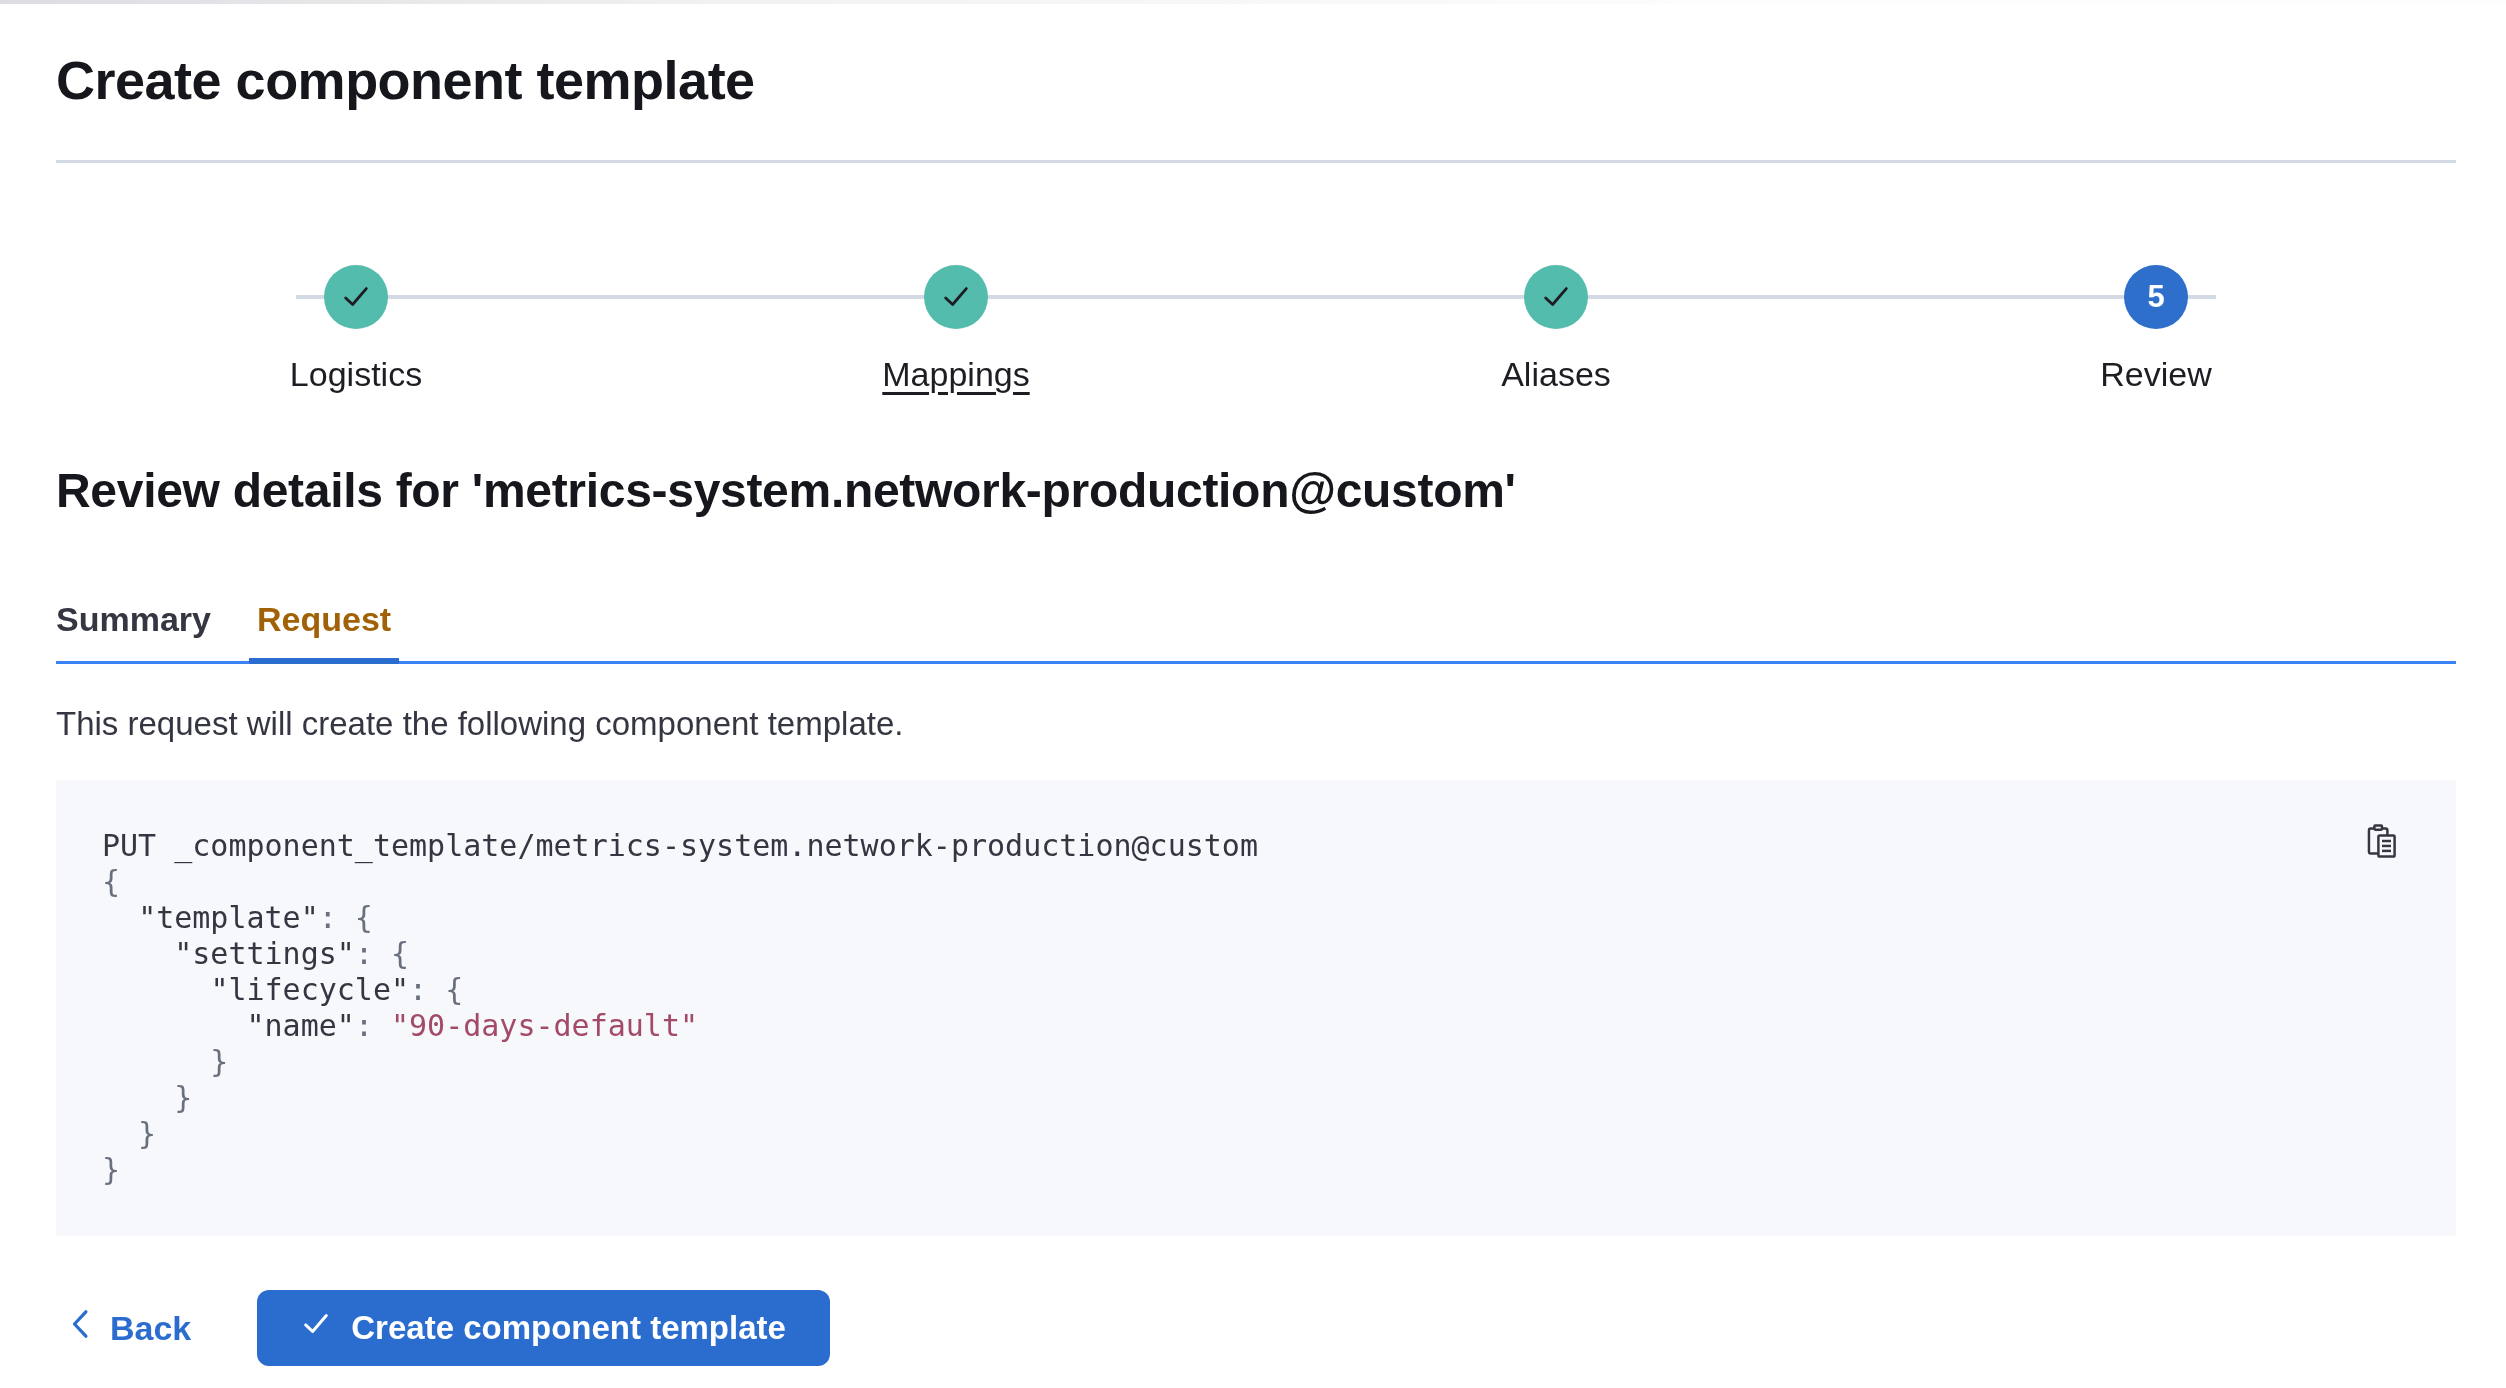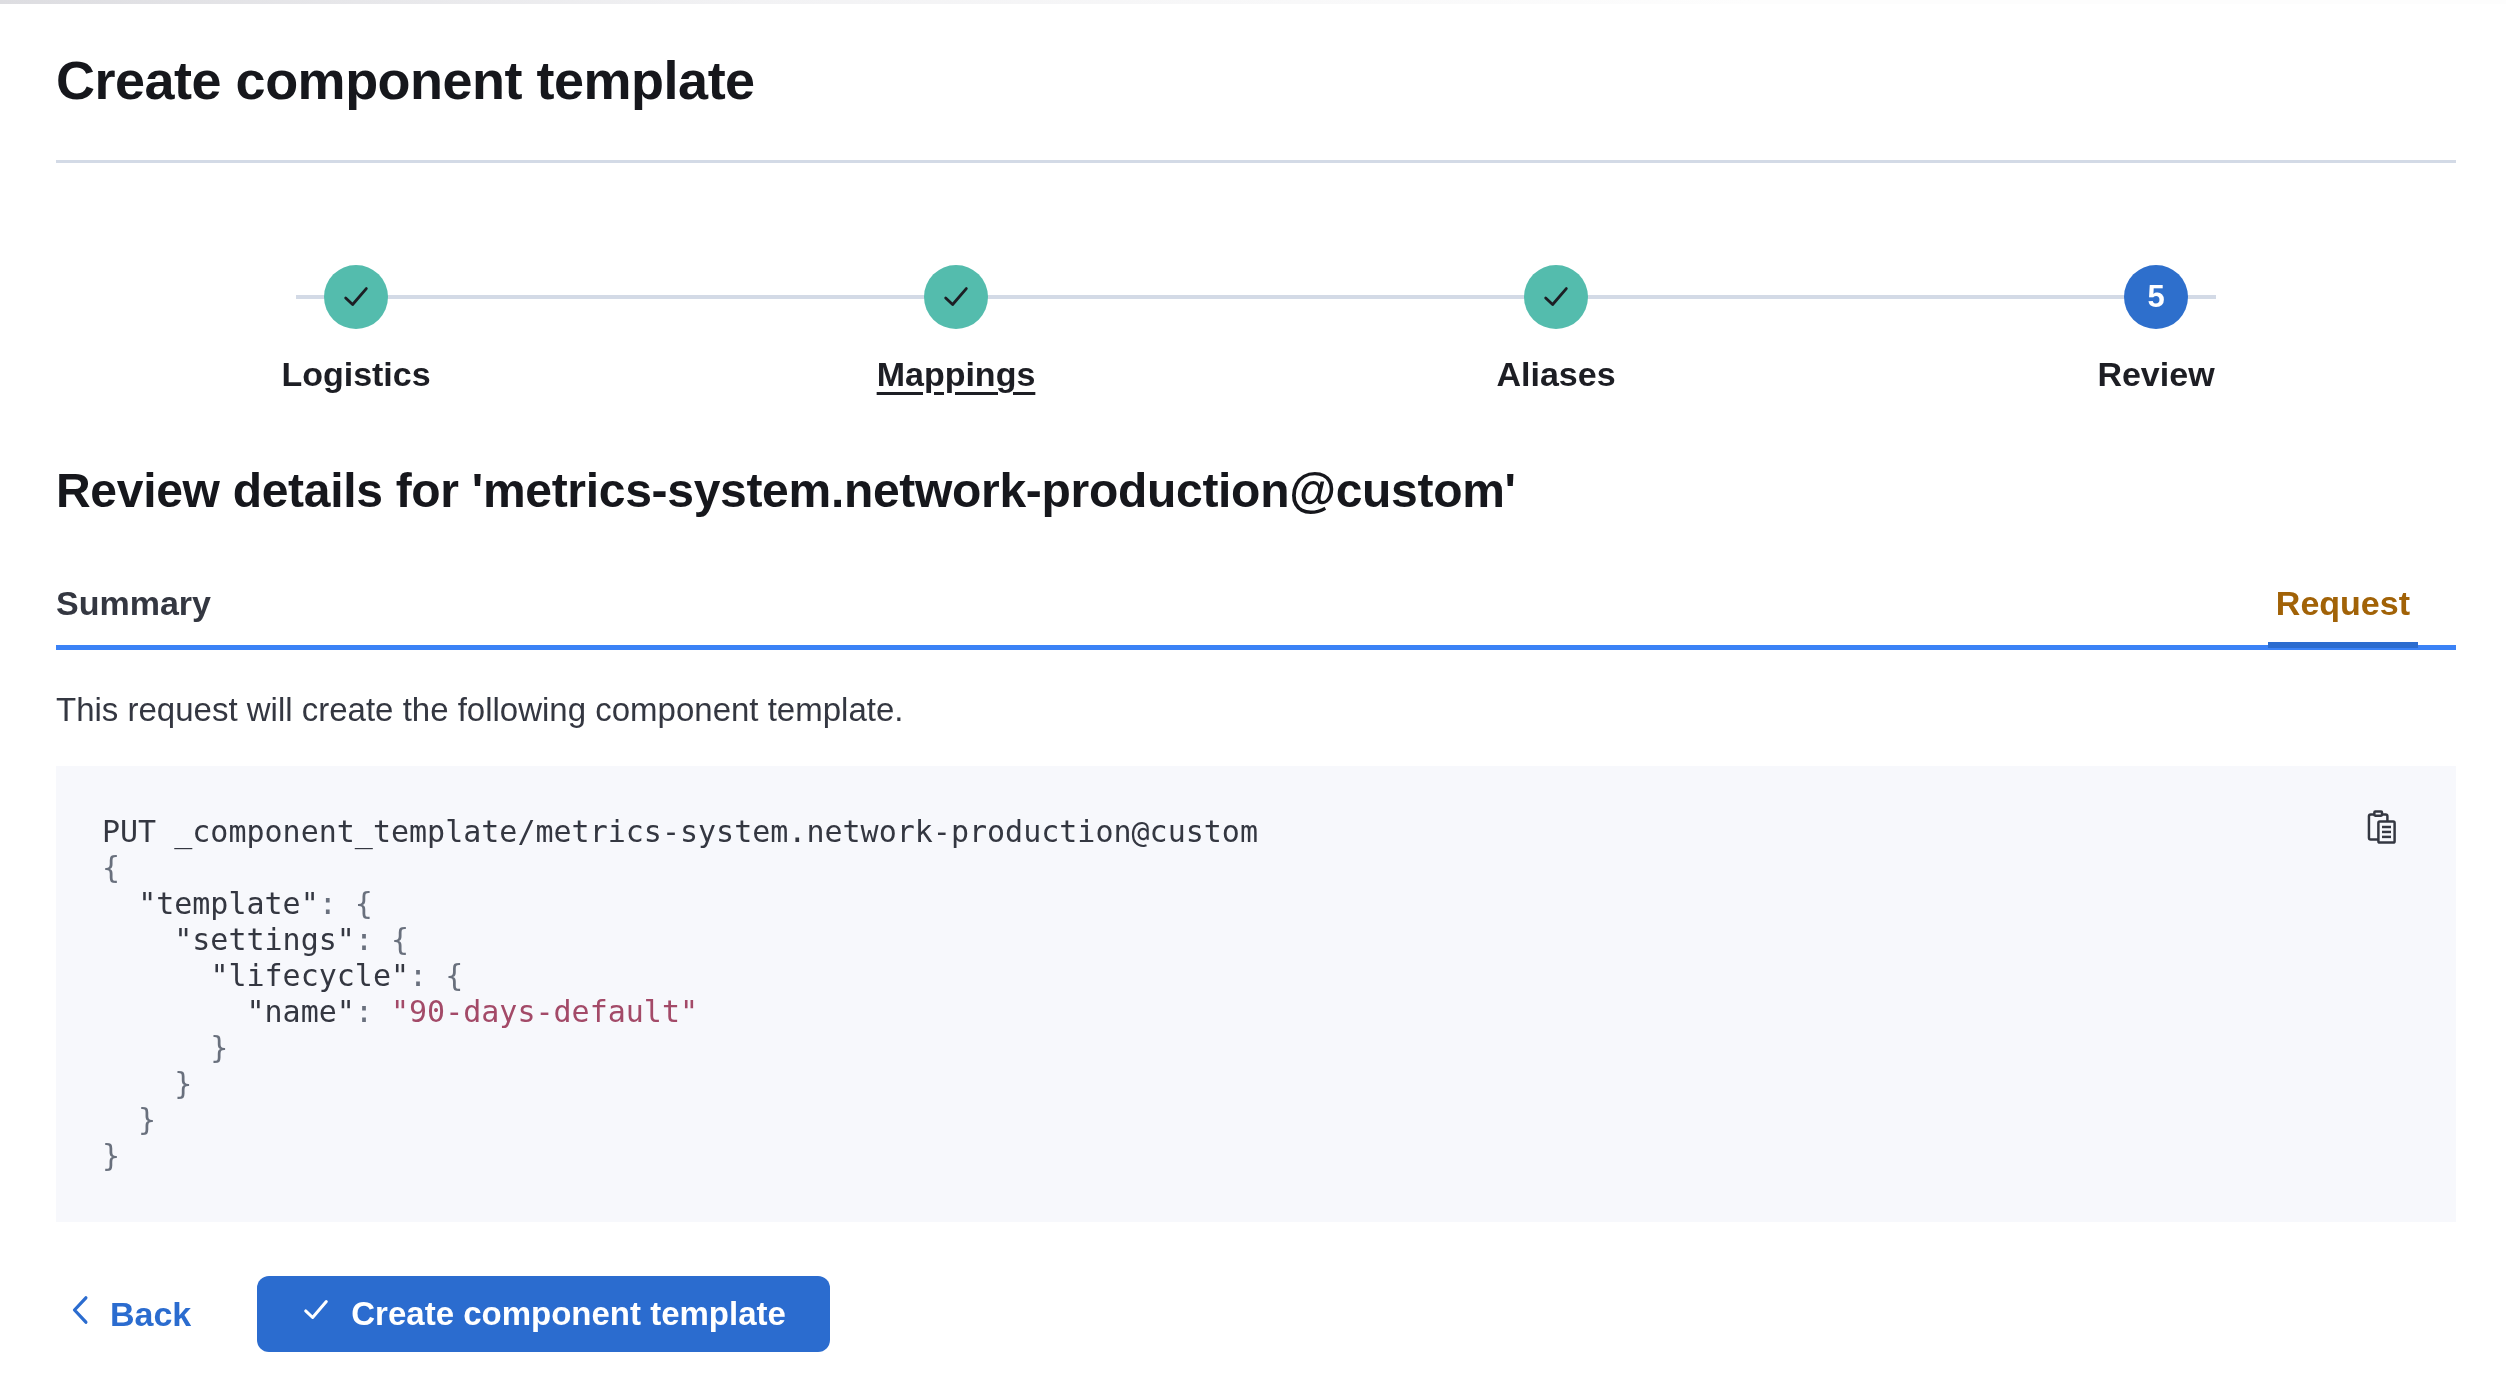--- a/index.html
+++ b/index.html
@@ -15,27 +15,27 @@
   .title-divider { margin-top: 48px; border: none; border-top: 3px solid #d3dae6; }
 
   
   .steps { position: relative; margin-top: 102px; display: flex; }
   .steps .connector { position: absolute; top: 30px; left: 10%; right: 10%; height: 4px; background: #d3dae6; }
   .step { position: relative; flex: 1 1 0; display: flex; flex-direction: column; align-items: center; cursor: pointer; }
   .step-circle { width: 64px; height: 64px; border-radius: 50%; display: flex; align-items: center; justify-content: center; z-index: 1; }
   .step-circle.complete { background: #54bcad; }
   .step-circle.current { background: #2e6fcc; color: #ffffff; font-size: 31px; font-weight: 600; }
   .step-circle svg { width: 30px; height: 30px; }
-  .step-label { margin-top: 26px; font-size: 34px; font-weight: 700; color: #1d1e24; }
+  .step-label { margin-top: 26px; font-size: 34px; font-weight: 400; color: #1d1e24; }
   .step-label.underlined { text-decoration: underline; text-decoration-thickness: 3px; text-underline-offset: 6px; }
 
   
   .review-heading { margin-top: 68px; font-size: 48px; line-height: 58px; font-weight: 700; color: #16171c; letter-spacing: -0.3px; }
 
-  .tabs { margin-top: 64px; display: flex; border-bottom: 5px solid #3b82f6; justify-content: space-between; }
+  .tabs { margin-top: 80px; display: flex; border-bottom: 3px solid #3b82f6; }
   .tab { position: relative; margin-right: 46px; padding-bottom: 22px; font-size: 34px; font-weight: 700; color: #343741; cursor: pointer; }
   .tab.selected { color: #a16207; }
   .tab.selected::after { content: ""; position: absolute; left: -8px; right: -8px; bottom: -3px; height: 6px; background: #2b6ccf; }
 
   .request-description { margin-top: 36px; font-size: 33px; line-height: 48px; color: #343741; }
 
   
   .code-block { position: relative; margin-top: 32px; background: #f7f8fc; padding: 48px 120px 48px 46px; }
   .code-block pre { font-family: "DejaVu Sans Mono", "Liberation Mono", monospace; font-size: 30px; line-height: 36px; white-space: pre; }
   .tok-plain { color: #343741; }

